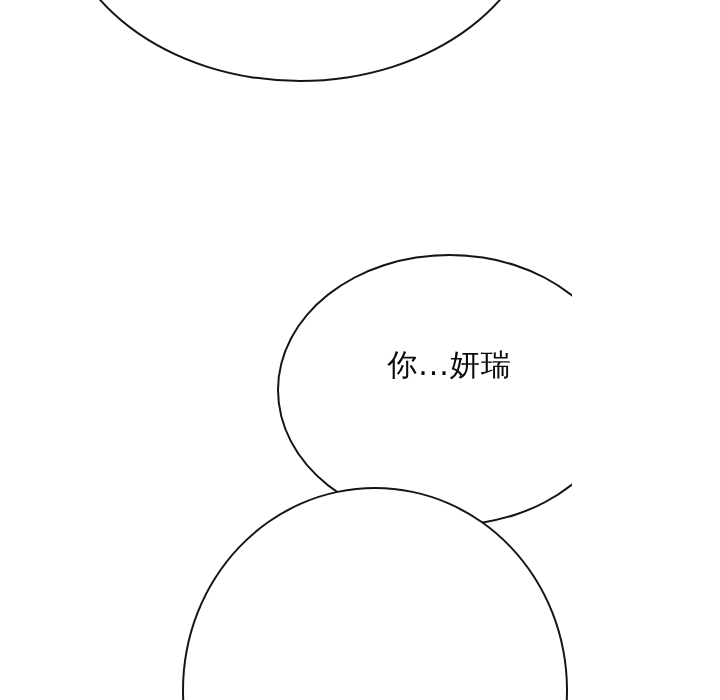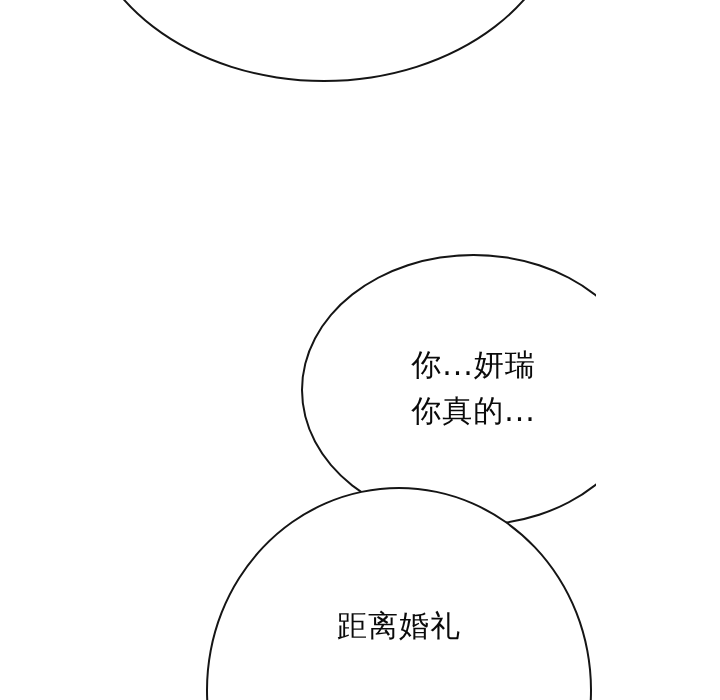--- a/index.html
+++ b/index.html
@@ -7,21 +7,20 @@
       padding: 0;
       background: #ffffff;
       font-family: "DejaVu Sans", "Liberation Sans", sans-serif;
     }
     .panel {
       position: relative;
       width: 572px;
       height: 700px;
       background: var(--panel-bg, #ffffff);
       overflow: hidden;
-      margin-left: 24px;
     }
     .bubble {
       position: absolute;
       background: var(--bubble-fill, #ffffff);
       border: 2.5px solid var(--bubble-border, #151515);
       border-radius: 50%;
       box-sizing: border-box;
     }
     
     .bubble-top {
@@ -74,20 +73,18 @@
 <div class="panel">
 
   <div class="bubble bubble-top"></div>
 
   <div class="bubble bubble-middle"></div>
 
   <div class="bubble bubble-bottom"></div>
 
   <div class="speech-text text-middle">
     <div>你...妍瑞</div>
-    <div>你真的...</div>
   </div>
 
   <div class="speech-text text-bottom">
-    <div>距离婚礼</div>
   </div>
 
 </div>
 
 </body></html>

